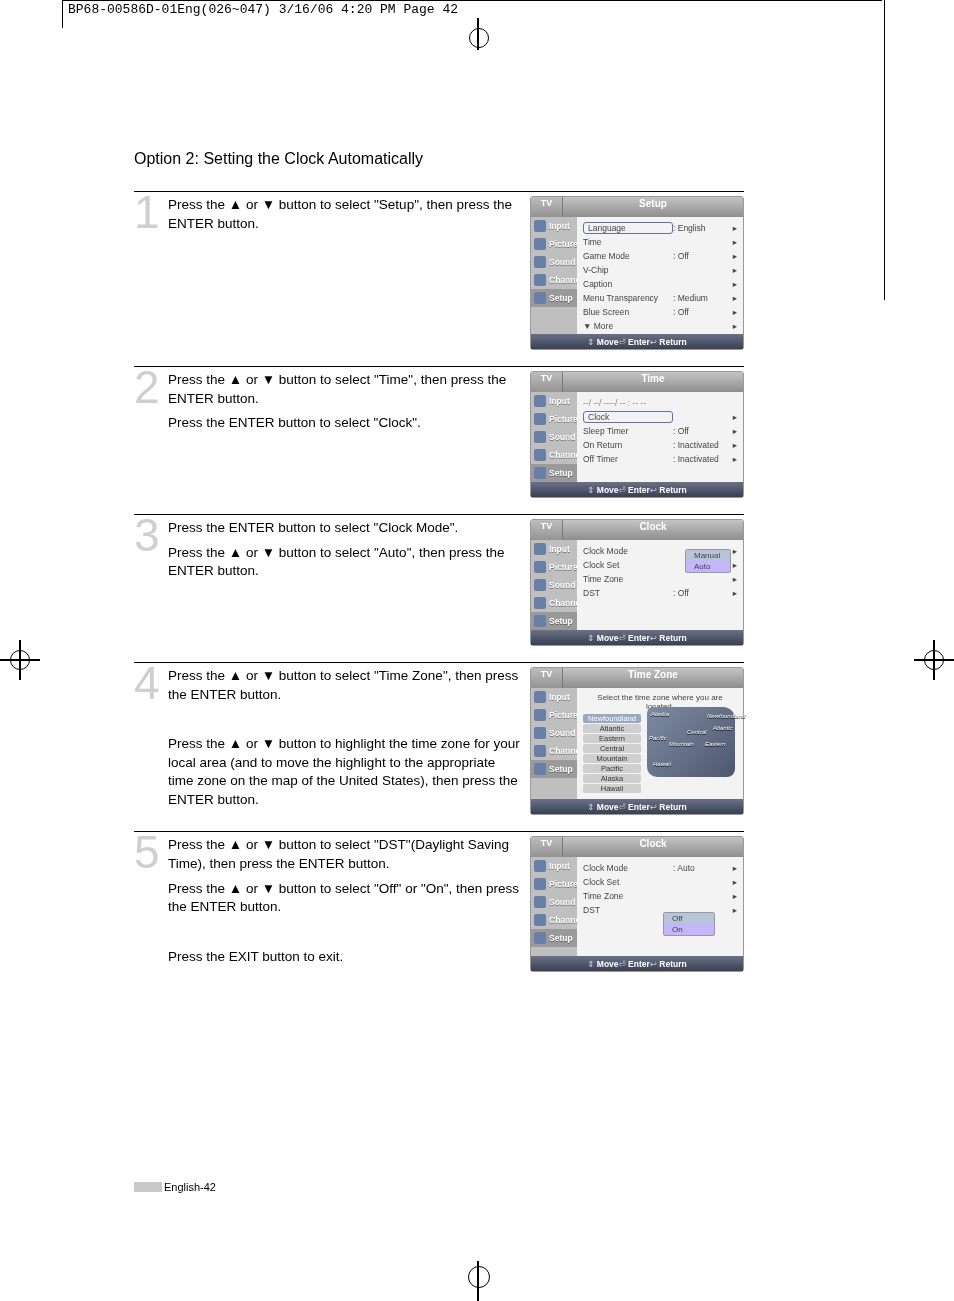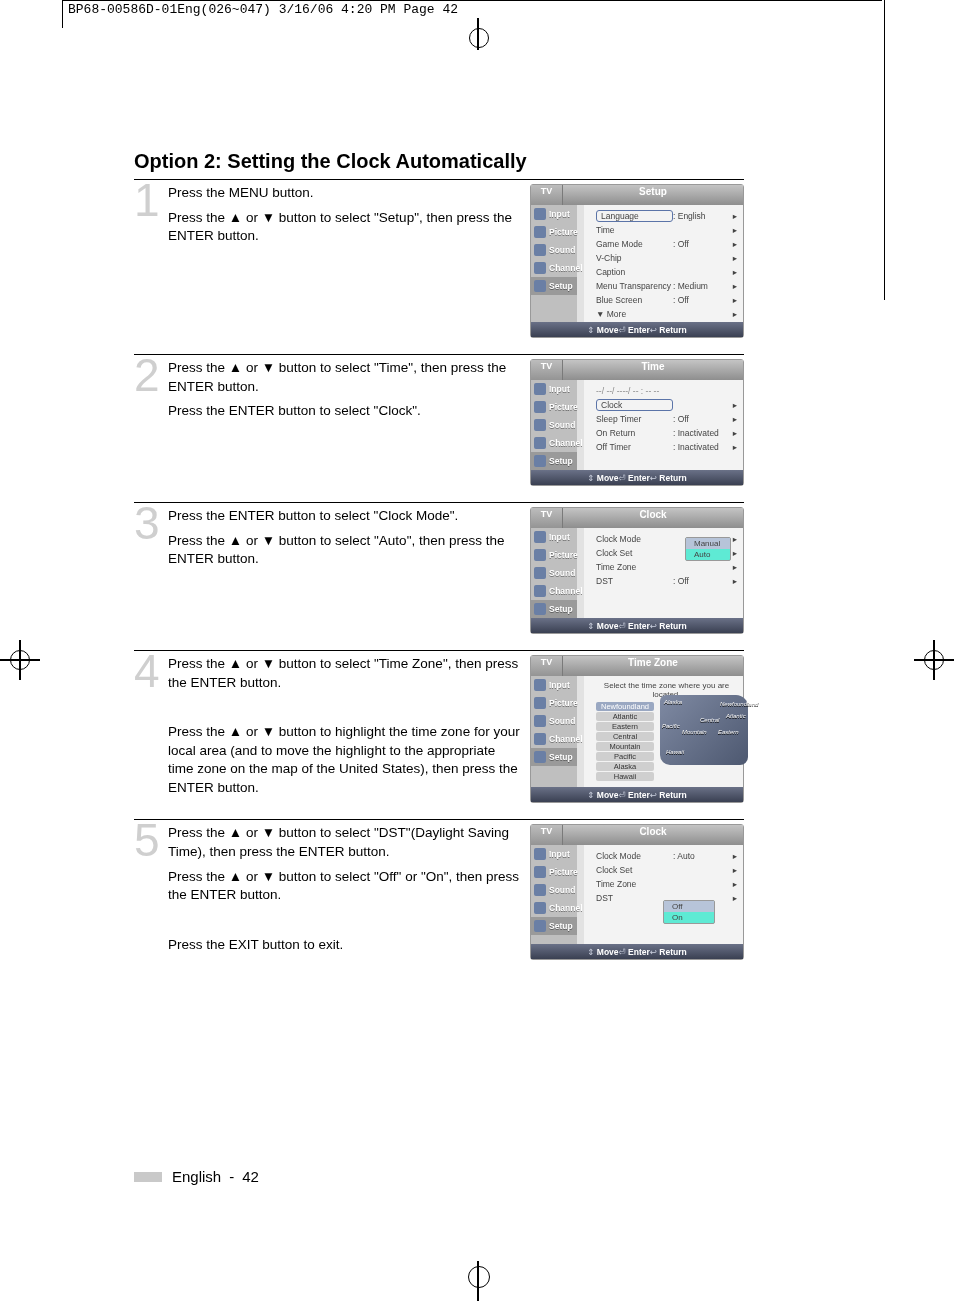--- a/index.html
+++ b/index.html
@@ -40,21 +40,21 @@
   .title-block { display: flex; align-items: stretch; margin-bottom: 42px; }
   .accent { width: 62px; background: #c9c9c9; }
   .title-box {
     background: #aeaeae; color: #000; padding: 6px 16px 6px 12px;
     font-size: 30px; font-weight: bold; letter-spacing: .5px;
     border-right: 2px solid #888; border-bottom: 2px solid #888;
     font-family: Arial, sans-serif;
   }
 
   .content { margin-left: 62px; width: 610px; }
-  .option-head { font-weight: bold; font-size: 20px; margin-bottom: 6px; }
+  .option-head { font-weight: normal; font-size: 16px; margin-bottom: 23px; }
   .option-desc { font-size: 14px; margin-bottom: 22px; line-height: 1.3; }
 
   .step { display: flex; border-top: 1px solid #000; padding-top: 4px; margin-bottom: 16px; }
   .stepnum {
     width: 34px; flex: none;
     font-size: 46px; line-height: 0.9; color: #cfcfcf;
     font-family: Arial, sans-serif; font-weight: 300;
     margin-top: -4px;
   }
   .steptext { flex: 1; font-size: 13.5px; line-height: 1.38; padding-right: 10px; }
@@ -87,30 +87,30 @@
     display: flex; flex-direction: column;
   }
   .side-item {
     height: 18px; display: flex; align-items: center; gap: 3px;
     padding: 0 3px; color: #fff; font-weight: bold; font-size: 8.5px;
     text-shadow: 0 1px 0 rgba(0,0,0,.4);
   }
   .side-item.sel { background: #9a9a9a; }
   .side-icon { width: 12px; height: 12px; border-radius: 2px; background:#6a7fa5; flex:none; }
   .osd-panel {
-    flex: 1; background: #f3f3f3; padding: 5px 6px 2px 12px;
-    display: flex; flex-direction: column; gap: 2px; margin-left: 7px;
+    flex: 1; background: #f3f3f3; padding: 5px 6px 2px 6px;
+    display: flex; flex-direction: column; gap: 2px;
   }
   .row { display: flex; align-items: center; height: 12px; font-size: 8.5px; }
   .row .k { flex: 1; }
   .row .v { width: 56px; }
   .row .chev { width: 8px; text-align: right; color:#444; }
   .row.boxed .k { border: 1px solid #5b74a8; border-radius: 3px; padding: 0 4px; height: 12px; line-height:11px; }
   .dropdown {
-    position: absolute; background: #5eead4; border:1px solid #999; border-radius:2px;
+    position: absolute; background: #c4b5fd; border:1px solid #999; border-radius:2px;
     font-size:8px; padding:0;
   }
   .dropdown div { padding: 1px 8px; }
   .dropdown .sel { background: #b7c4d9; }
   .osd-foot {
     height: 15px; background: linear-gradient(#6a7187,#3a4052);
     color: #cfd4e2; display: flex; align-items: center; justify-content: center;
     font-size: 8.5px;
   }
   .osd-foot span b { color: #fff; }
@@ -121,22 +121,22 @@
   .tz-wrap { position:relative; flex:1; }
   .tz-hint { font-size:8px; text-align:center; margin-bottom:3px; color:#444; }
   .usmap {
     position:absolute; top:14px; left:64px; width:88px; height:70px;
     background: linear-gradient(135deg,#7f8aa3,#4d5870);
     border-radius: 6px 12px 8px 10px;
   }
   .usmap .lbl { position:absolute; color:#fff; font-size:6px; font-style:italic; text-shadow:0 1px 0 #000; }
 
   .pagefoot {
-    position: absolute; bottom: 116px; left: 134px; font-size: 15px;
-    display: flex; align-items: center; gap: 8px;
+    position: absolute; bottom: 108px; left: 134px; font-size: 11px;
+    display: flex; align-items: center; 
   }
   .pagefoot .bar { width: 28px; height: 10px; background:#c9c9c9; margin-right:2px; }
 </style>
 </head>
 <body>
 
 <div class="crop-line-v"></div>
 <div class="crop-header-top"></div>
 <div class="slug">BP68-00586D-01Eng(026~047)  3/16/06  4:20 PM  Page 42</div>
 <div class="vline-right"></div>
@@ -154,21 +154,20 @@
     <div class="accent"></div>
   </div>
 
   <div class="content">
     <div class="option-head">Option 2: Setting the Clock Automatically</div>
 
     <div id="steps">
         <div class="step">
     <div class="stepnum">1</div>
     <div class="steptext">
-            <p>Press the MENU button.</p>
             <p>Press the ▲ or ▼ button to select "Setup", then press the ENTER button.</p>
           </div>
     <div class="osd">
     <div class="osd-title-row">
     <div class="osd-tv">TV</div>
     <div class="osd-title">Setup</div>
             </div>
     <div class="osd-body">
       <div class="osd-side">
                 <div class="side-item ">

